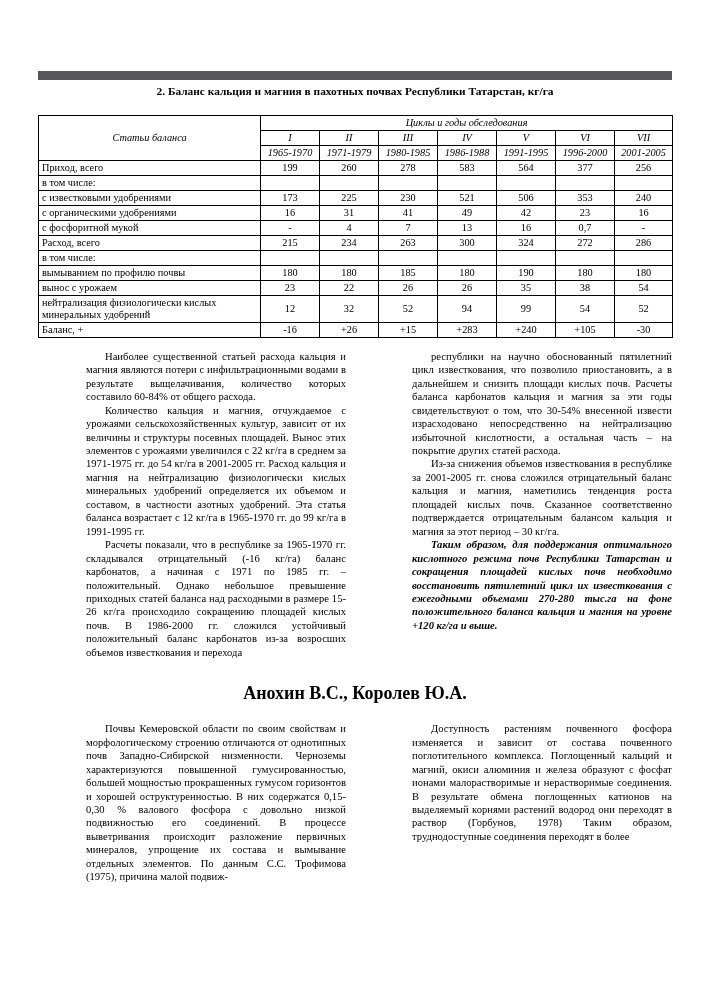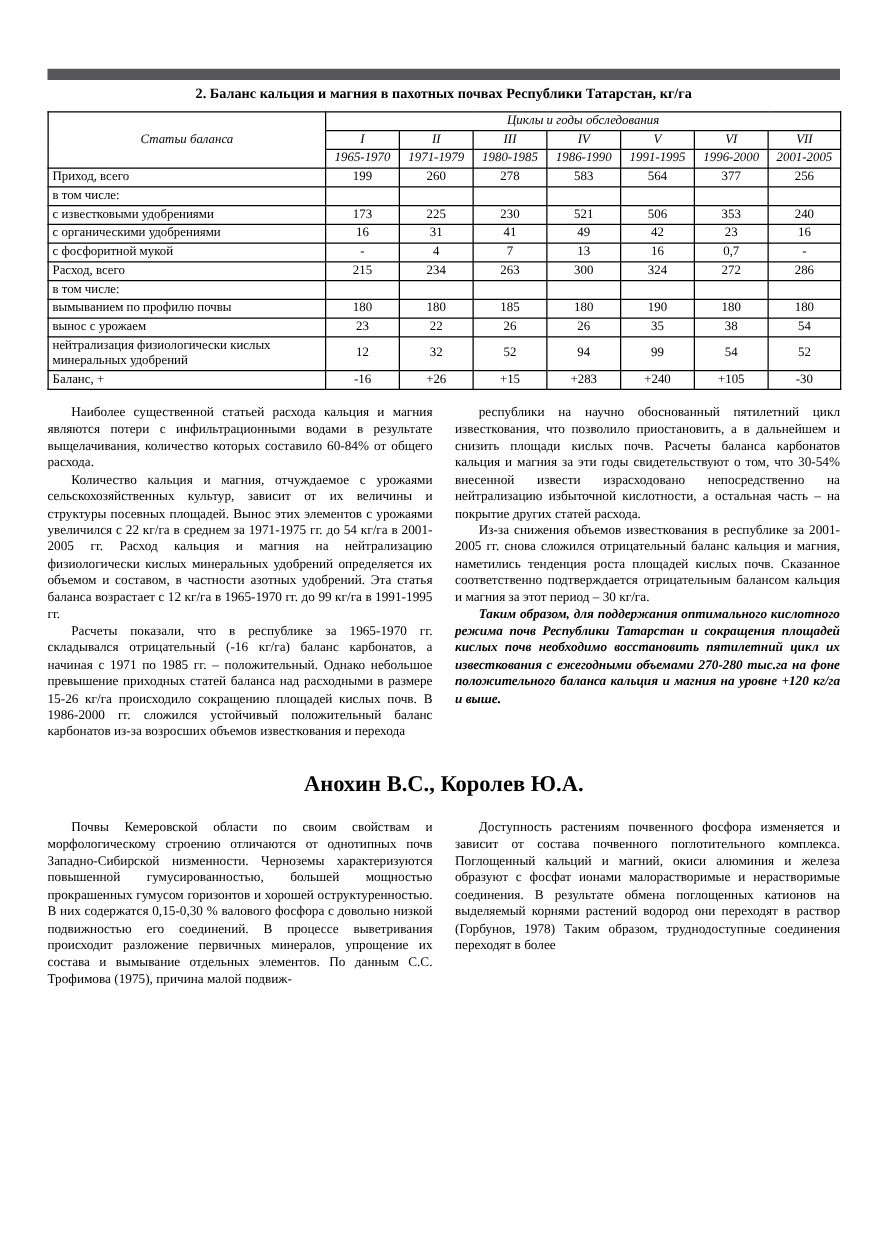--- a/index.html
+++ b/index.html
@@ -23,21 +23,21 @@
   }
   .topbar {
     position: absolute;
     left: 38px;
     top: 55px;
     width: 634px;
     height: 9px;
     background: #58585a;
   }
   .table-title {
-    margin: 0;
+    margin: 16px;
     padding-top: 68px;
     text-align: center;
     font-size: 11.4px;
     font-weight: bold;
     line-height: 1.3;
   }
   table.balance {
     border-collapse: collapse;
     width: 634px;
     margin-top: 6px;
@@ -67,20 +67,21 @@
   }
   .colhead-span {
     text-align: center;
   }
   .cols { display: flex; margin-top: 12px; gap: 18px; }
   .col {
     width: 308px;
     font-size: 10.6px;
     line-height: 1.27;
     text-align: justify;
+    margin-left: 48px;
   }
   .col p {
     margin: 0;
     text-indent: 19px;
   }
   .col p.bolditalic {
     font-weight: bold;
     font-style: italic;
   }
   h2.section-title {
@@ -135,21 +136,21 @@
         <th>III</th>
         <th>IV</th>
         <th>V</th>
         <th>VI</th>
         <th>VII</th>
       </tr>
       <tr>
         <th>1965-1970</th>
         <th>1971-1979</th>
         <th>1980-1985</th>
-        <th>1986-1990</th>
+        <th>1986-1988</th>
         <th>1991-1995</th>
         <th>1996-2000</th>
         <th>2001-2005</th>
       </tr>
     </thead>
     <tbody>
       <tr>
         <td class="rowlabel">Приход, всего</td>
         <td class="num">199</td>
         <td class="num">260</td>

